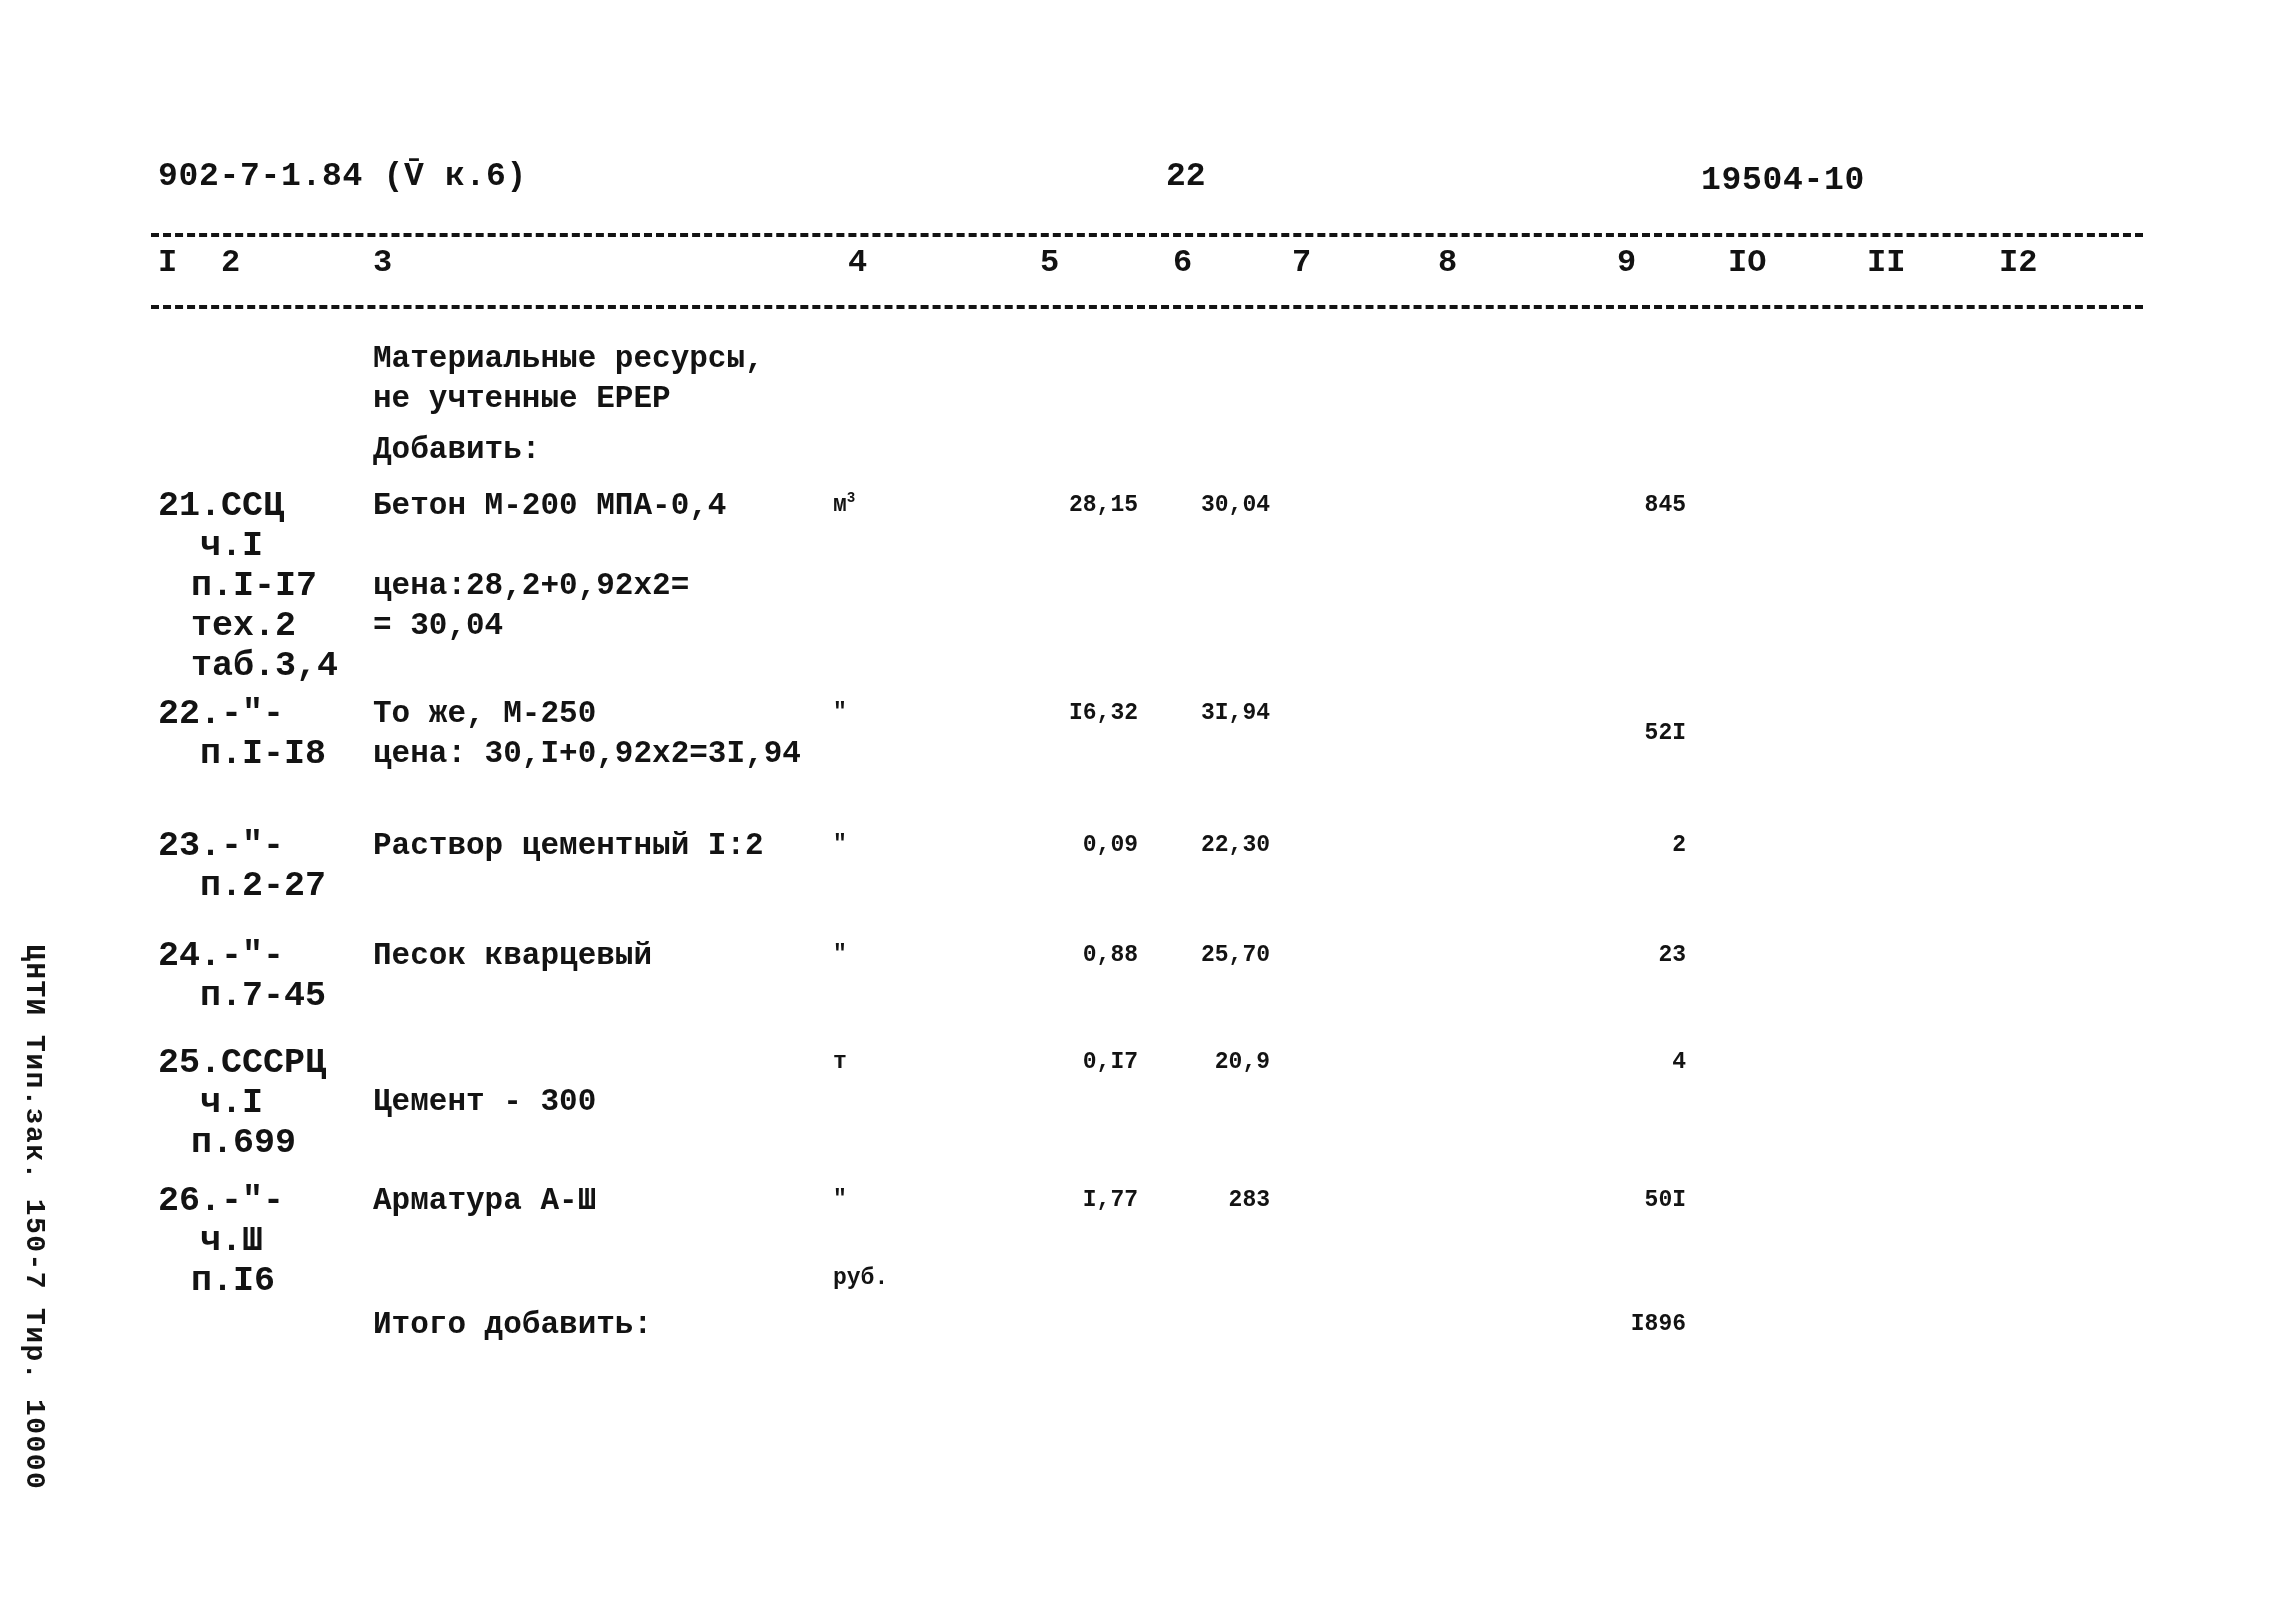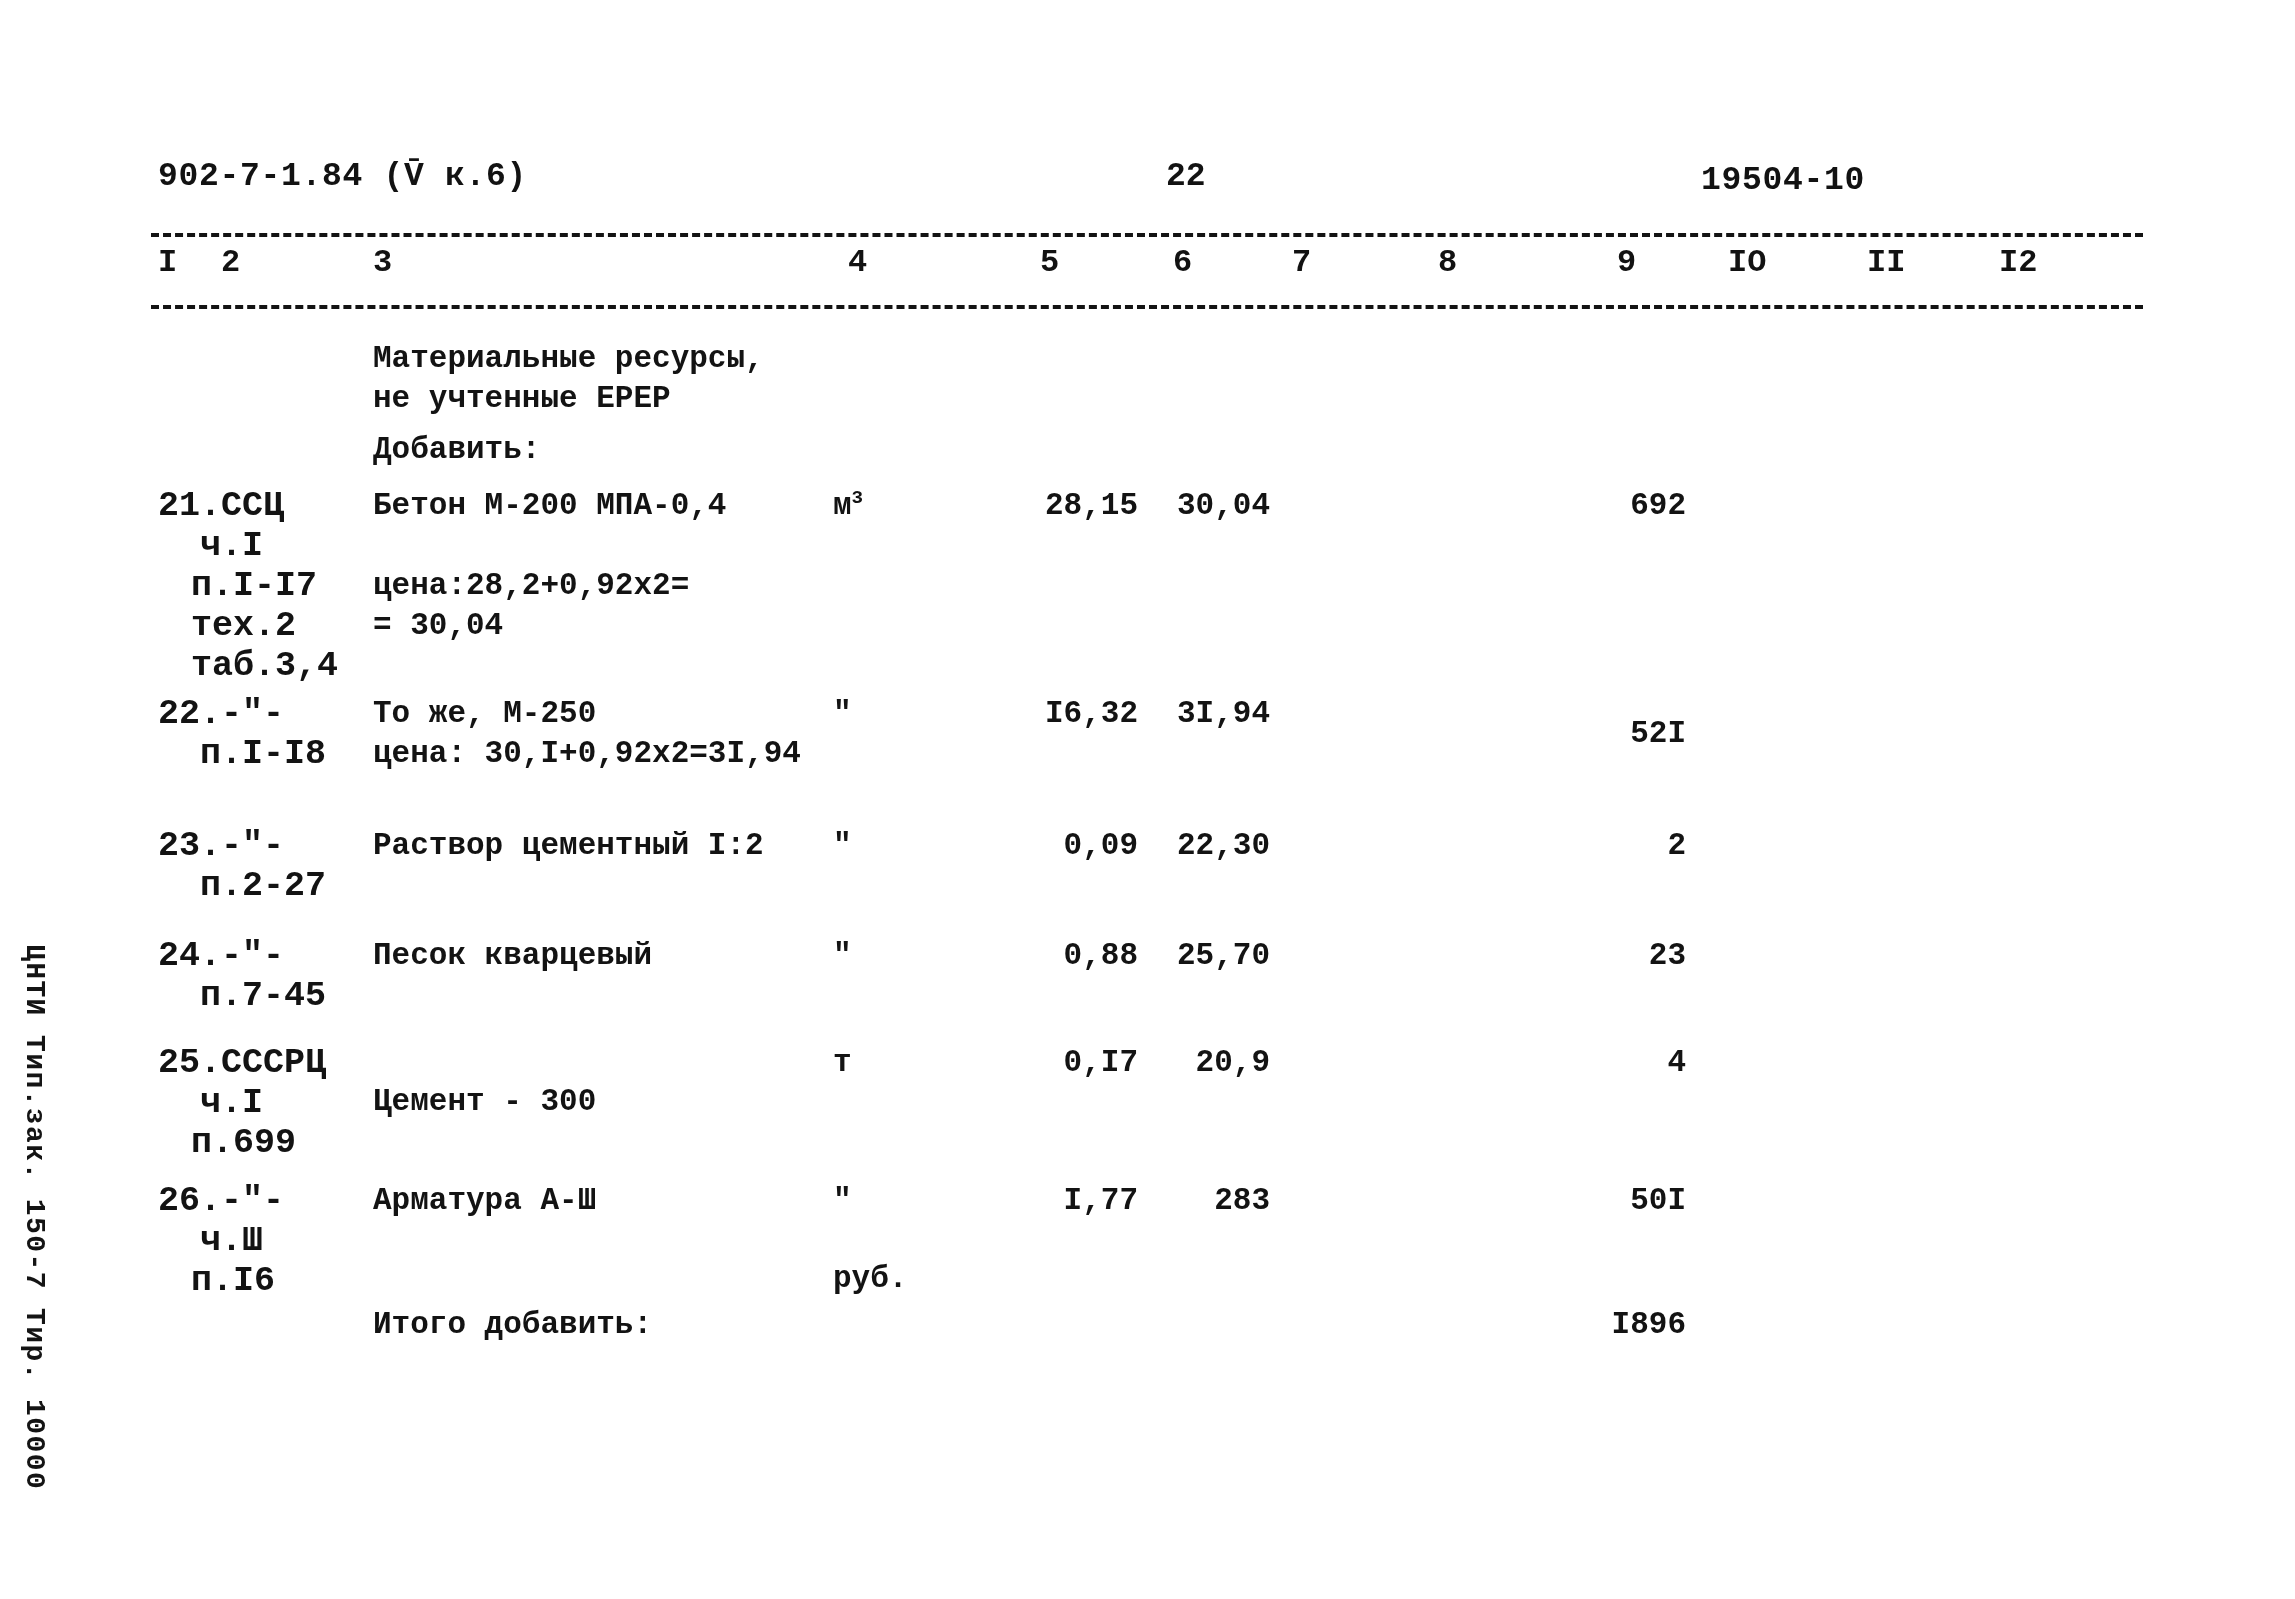--- a/index.html
+++ b/index.html
@@ -92,21 +92,21 @@
   #table-body {
     position: absolute;
     left: 0;
     top: 0;
     width: 2295px;
     height: 1599px;
   }
   .cell {
     position: absolute;
     font-family: "Liberation Mono", "DejaVu Sans Mono", monospace;
-    font-size: 31px;
+    font-size: 23px;
     font-weight: 700;
     color: #131313;
     white-space: pre;
     line-height: 39px;
   }
   .cell.num { text-align: right; }
 
   
   .code-block {
     position: absolute;
@@ -171,21 +171,21 @@
     </div>
 
   <div id="table-body">
       <div class="desc-block" style="left: 373px; top: 339px;"><span class="ln">Материальные ресурсы,</span><span class="ln">не учтенные ЕРЕР</span></div>
       <div class="desc-block" style="left: 373px; top: 430px;"><span class="ln">Добавить:</span></div>
       <div class="code-block" style="left: 158px; top: 486px;"><span class="ln">21.ССЦ</span><span class="ln ind1">ч.I</span><span class="ln ind2">п.I-I7</span><span class="ln ind2">тех.2</span><span class="ln ind2">таб.3,4</span></div>
       <div class="desc-block" style="left: 373px; top: 486px;"><span class="ln">Бетон М-200 МПА-0,4</span><span class="ln">&nbsp;</span><span class="ln">цена:28,2+0,92х2=</span><span class="ln">= 30,04</span></div>
       <div class="cell" style="left: 833px; top: 486px;">м<sup class="exp">3</sup></div>
       <div class="cell num" style="left: 722px; width: 416px; top: 486px;">28,15</div>
       <div class="cell num" style="left: 854px; width: 416px; top: 486px;">30,04</div>
-      <div class="cell num" style="left: 1270px; width: 416px; top: 486px;">692</div>
+      <div class="cell num" style="left: 1270px; width: 416px; top: 486px;">845</div>
       <div class="code-block" style="left: 158px; top: 694px;"><span class="ln">22.-"-</span><span class="ln ind1">п.I-I8</span></div>
       <div class="desc-block" style="left: 373px; top: 694px;"><span class="ln">То же, М-250</span><span class="ln">цена: 30,I+0,92х2=3I,94</span></div>
       <div class="cell" style="left: 833px; top: 694px;">"</div>
       <div class="cell num" style="left: 722px; width: 416px; top: 694px;">I6,32</div>
       <div class="cell num" style="left: 854px; width: 416px; top: 694px;">3I,94</div>
       <div class="cell num" style="left: 1270px; width: 416px; top: 714px;">52I</div>
       <div class="code-block" style="left: 158px; top: 826px;"><span class="ln">23.-"-</span><span class="ln ind1">п.2-27</span></div>
       <div class="desc-block" style="left: 373px; top: 826px; text-align: center;"><span class="ln">Раствор цементный I:2</span></div>
       <div class="cell" style="left: 833px; top: 826px;">"</div>
       <div class="cell num" style="left: 722px; width: 416px; top: 826px;">0,09</div>

